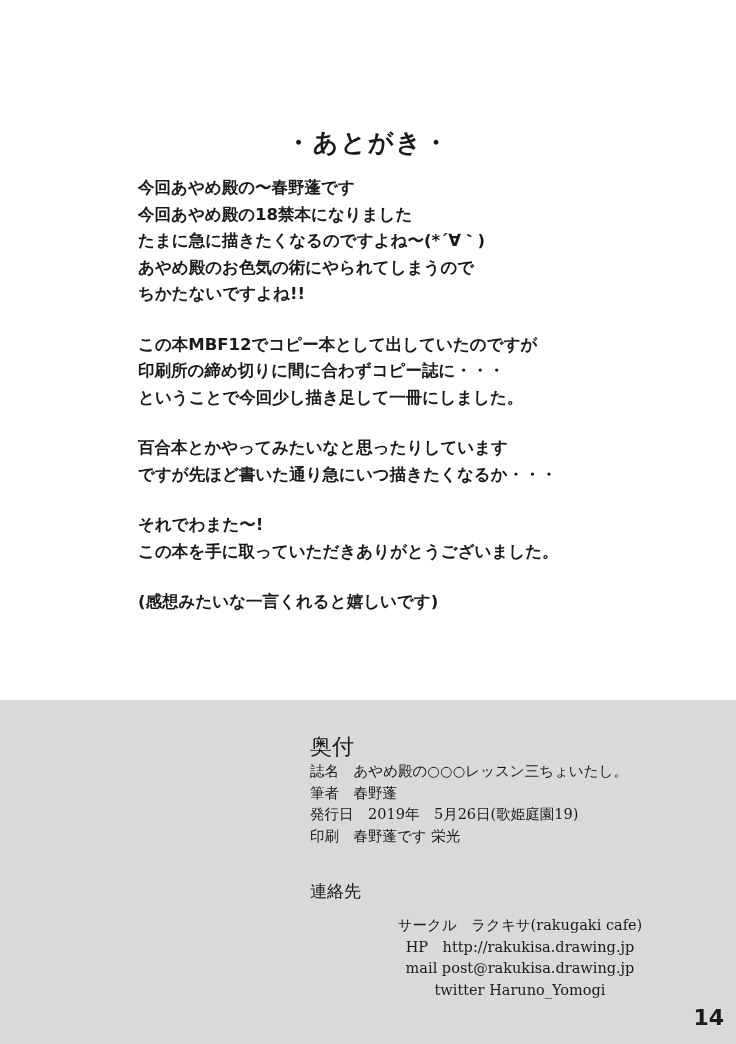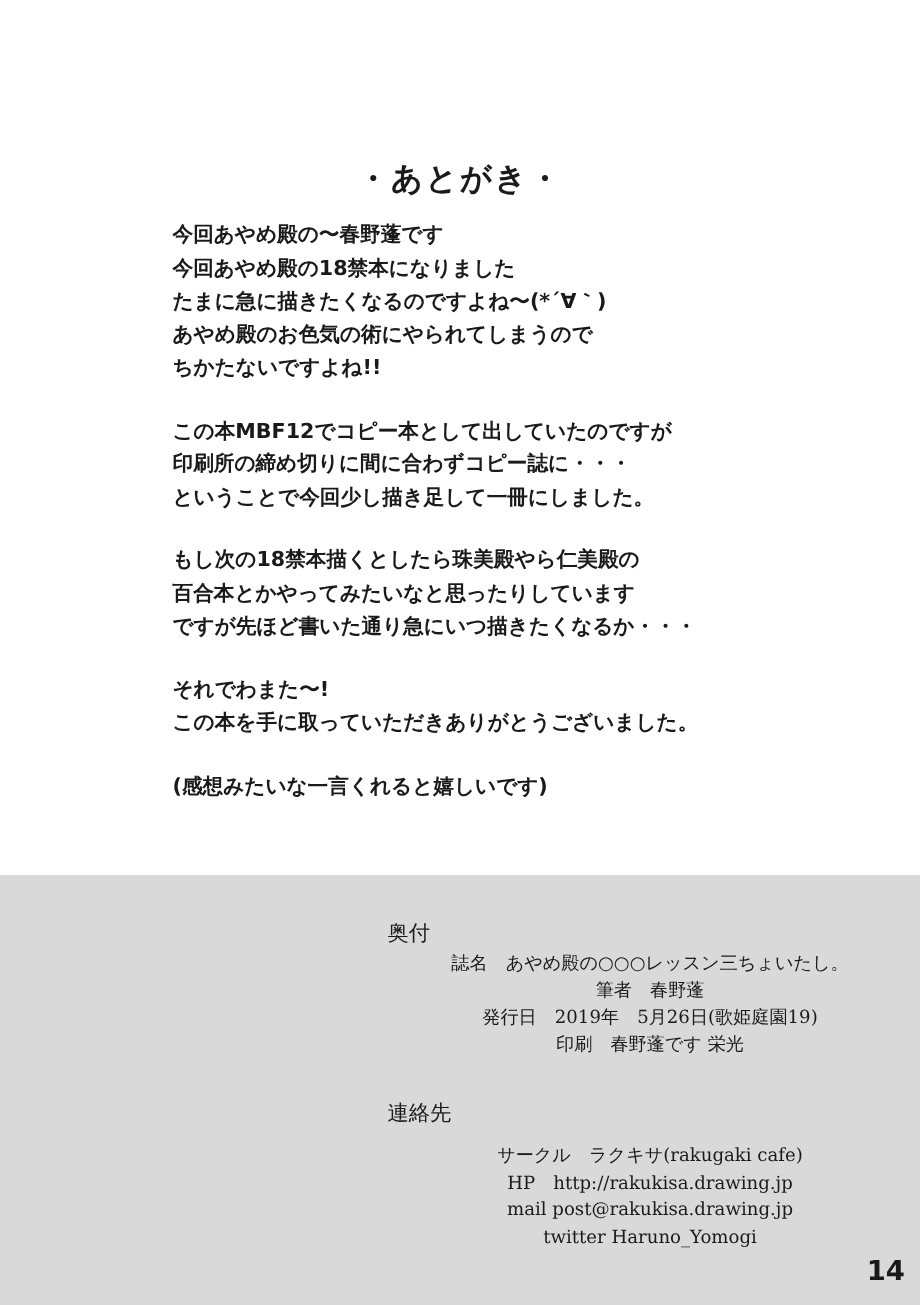--- a/index.html
+++ b/index.html
@@ -72,28 +72,27 @@
   }
   .colophon-inner {
     position: absolute;
     left: 310px;
     top: 35px;
     width: 420px;
     font-family: "DejaVu Serif", serif;
     color: #1a1a1a;
   }
   .colo-head {
-    font-size: 17px;
+    font-size: 22px;
     line-height: 24px;
     margin-bottom: 2px;
   }
   .colo-rows {
     font-size: 14.5px;
     line-height: 21.5px;
-    text-align: center;
   }
   .colo-row {
     white-space: pre;
   }
   .contact-head {
     font-size: 17px;
     line-height: 24px;
     margin-top: 32px;
     margin-bottom: 12px;
   }
@@ -133,21 +132,20 @@
         <div class="line">ちかたないですよね!!</div>
       </div>
 
       <div class="para">
         <div class="line">この本MBF12でコピー本として出していたのですが</div>
         <div class="line">印刷所の締め切りに間に合わずコピー誌に・・・</div>
         <div class="line">ということで今回少し描き足して一冊にしました。</div>
       </div>
 
       <div class="para">
-        <div class="line">もし次の18禁本描くとしたら珠美殿やら仁美殿の</div>
         <div class="line">百合本とかやってみたいなと思ったりしています</div>
         <div class="line">ですが先ほど書いた通り急にいつ描きたくなるか・・・</div>
       </div>
 
       <div class="para">
         <div class="line">それでわまた〜!</div>
         <div class="line">この本を手に取っていただきありがとうございました。</div>
       </div>
 
       <div class="para">

